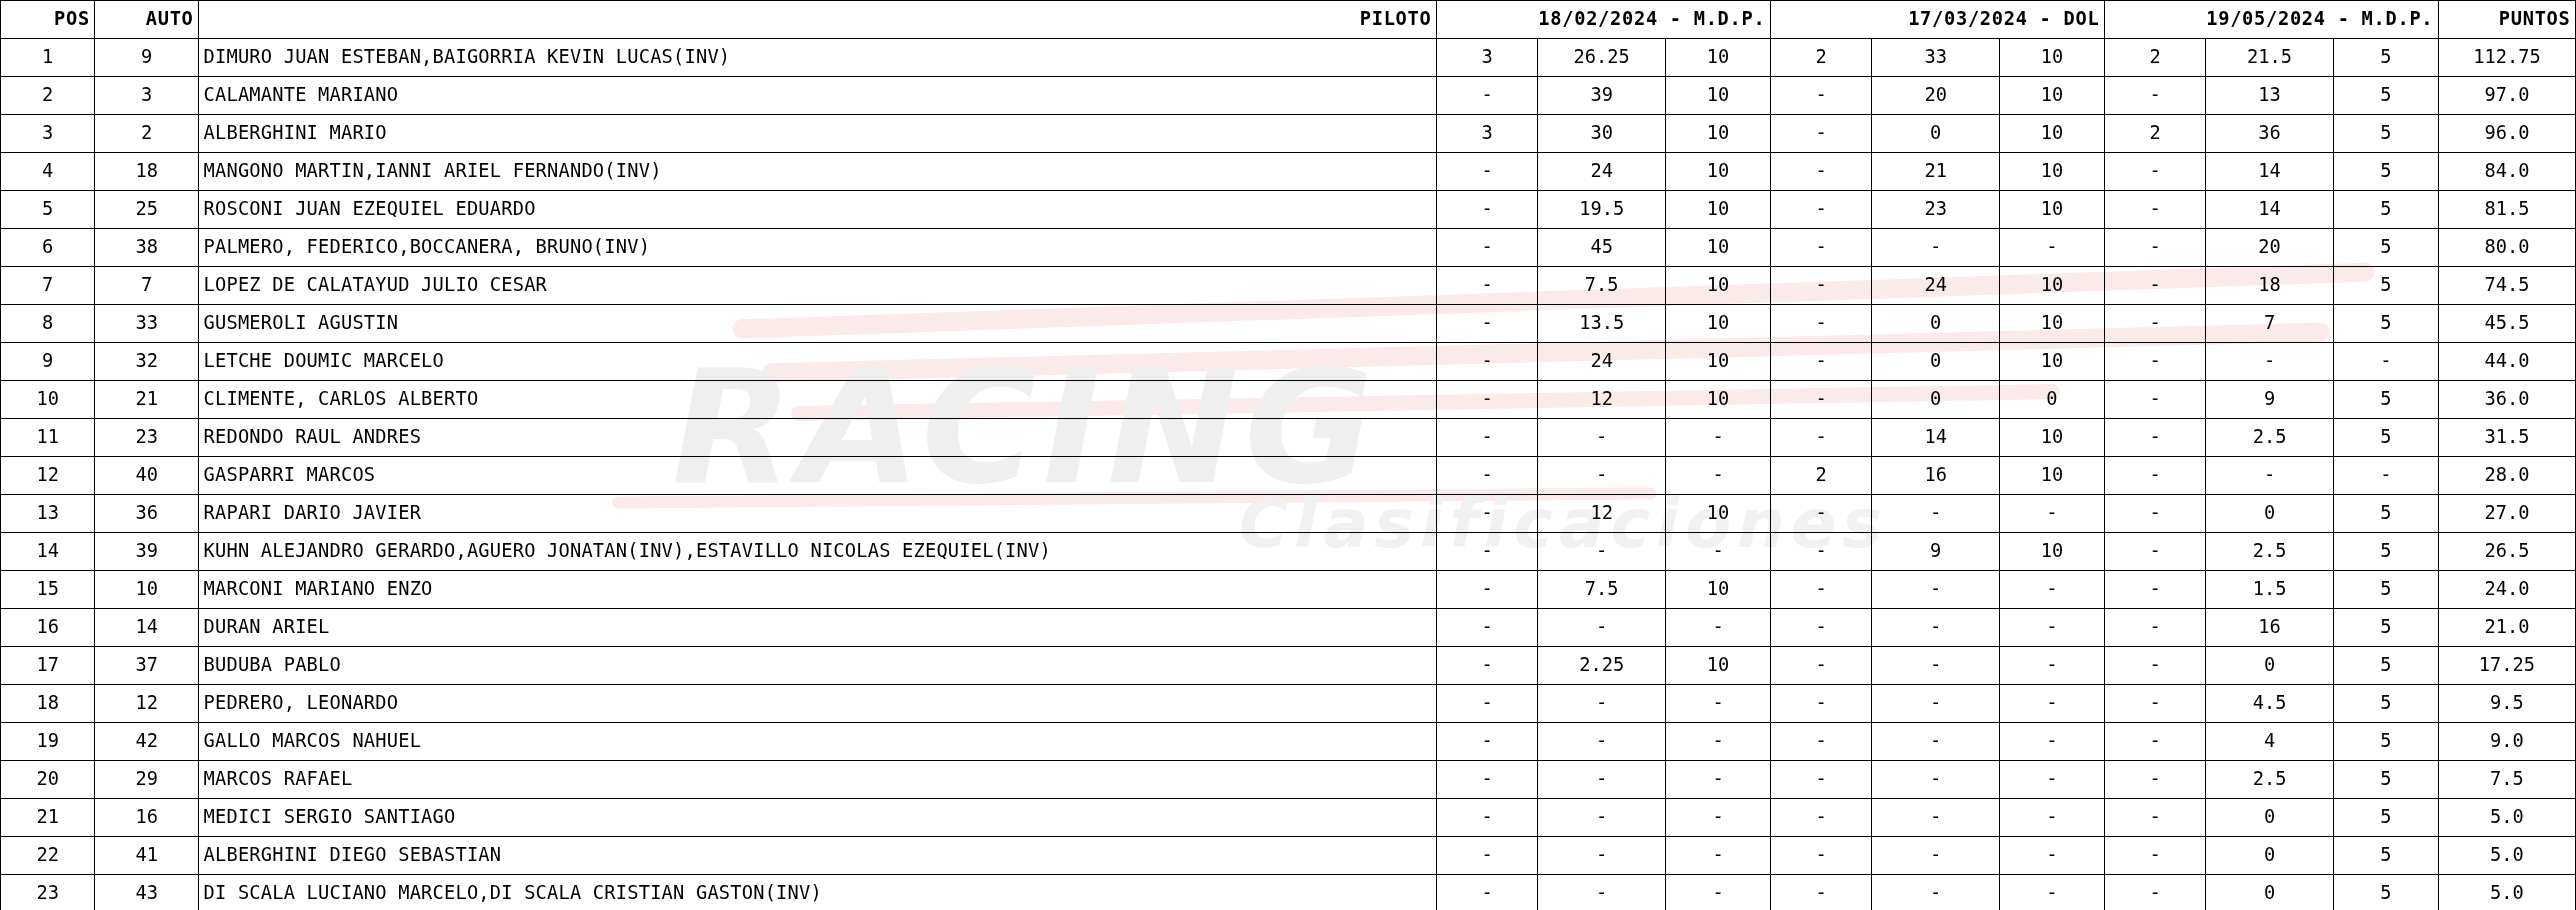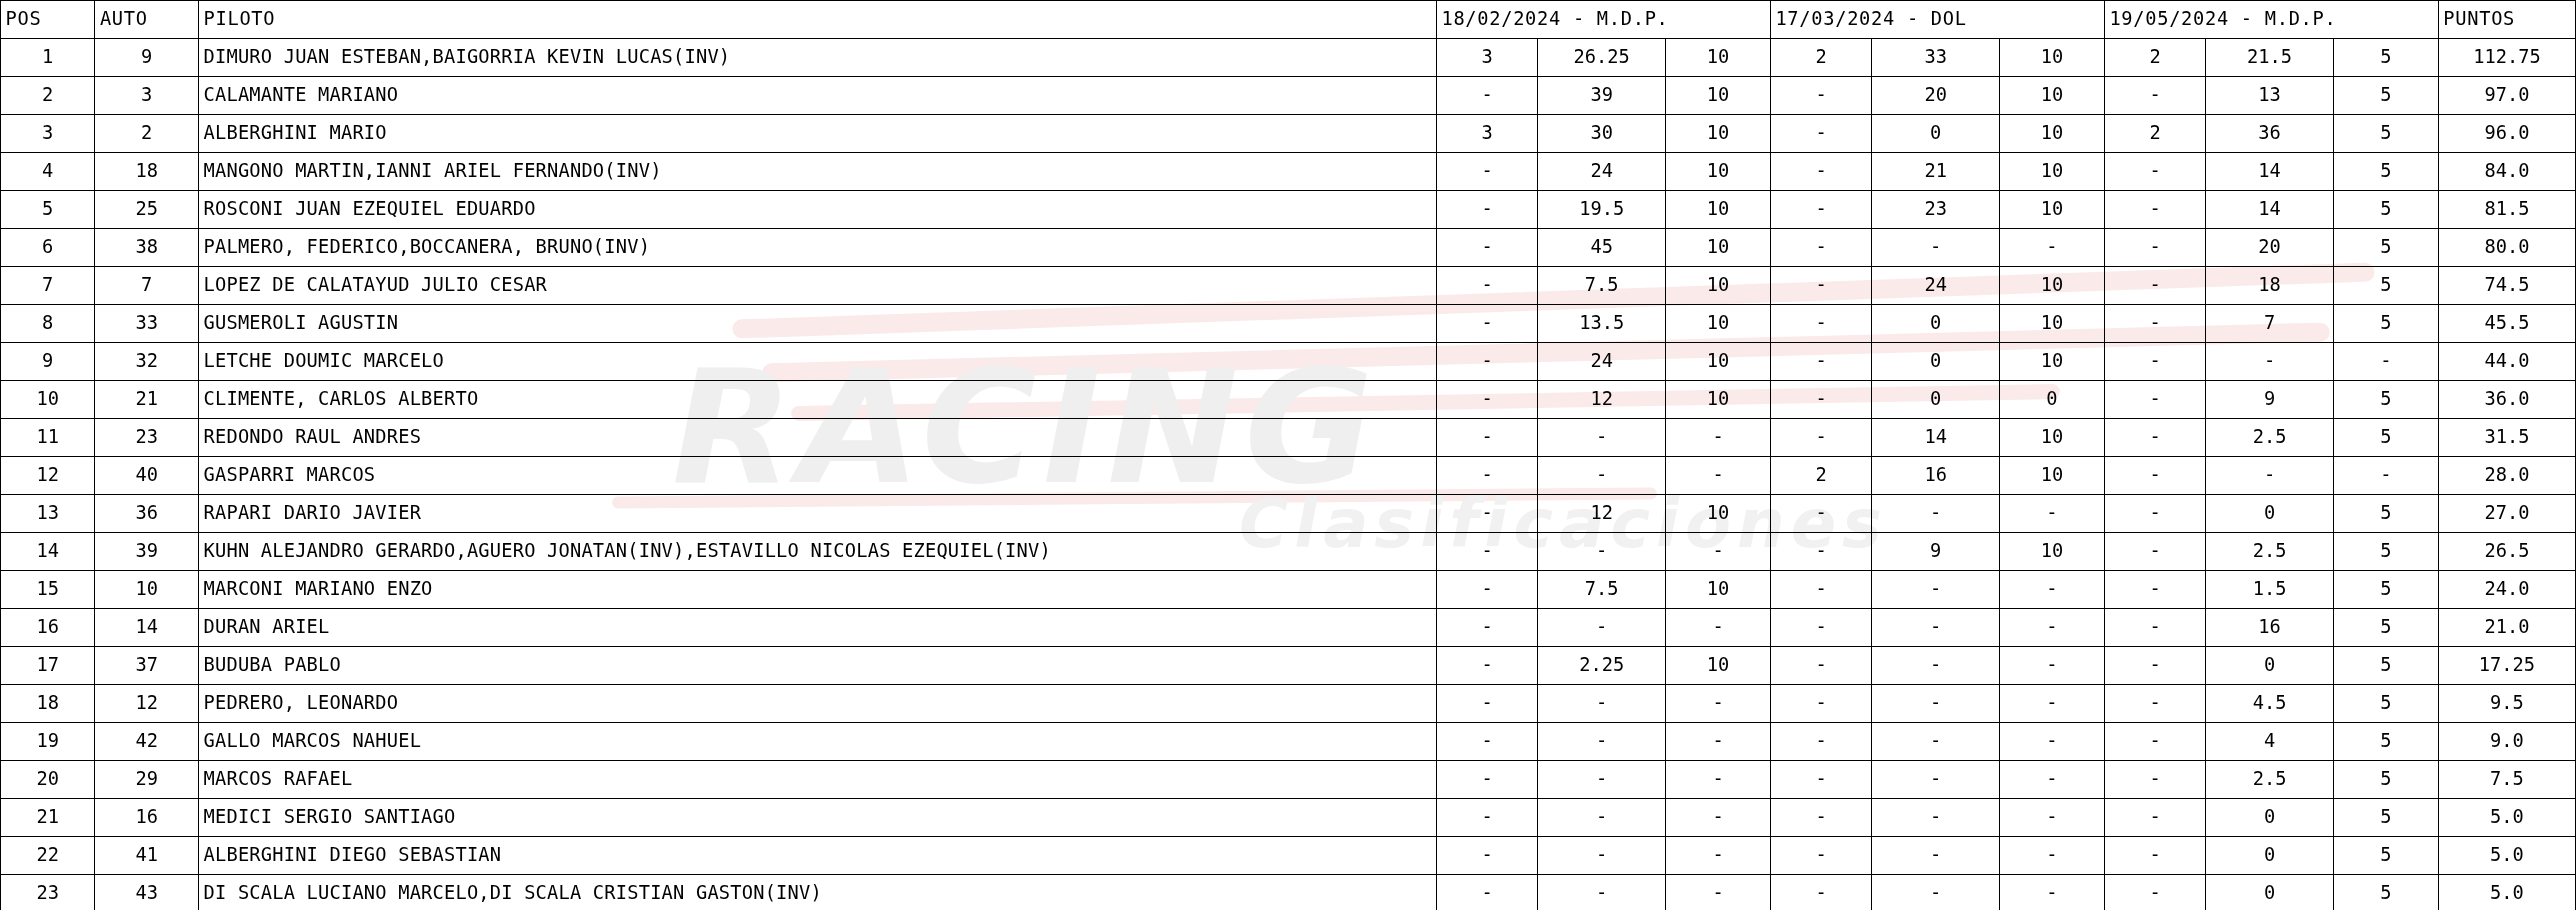--- a/index.html
+++ b/index.html
@@ -70,22 +70,22 @@
     border: 0.7px solid #000000;
     font-size: 18.7px;
     line-height: 1;
     height: 37px;
     padding: 0 4.5px;
     white-space: nowrap;
     overflow: hidden;
     background: transparent;
   }
   table.standings thead th {
-    font-weight: normal;
-    text-align: left;
+    font-weight: bold;
+    text-align: right;
     letter-spacing: 0.7px;
     height: 37px;
   }
   td.c-pos, td.c-auto { text-align: center; }
   td.c-pilot { text-align: left; padding-left: 10.5px; letter-spacing: 0.2px; margin-left: 43px; }
   td.c-num { text-align: center; }
   td.c-pts { text-align: center; }
 
   col.w-pos   { width: 82px; }
   col.w-auto  { width: 90px; }

